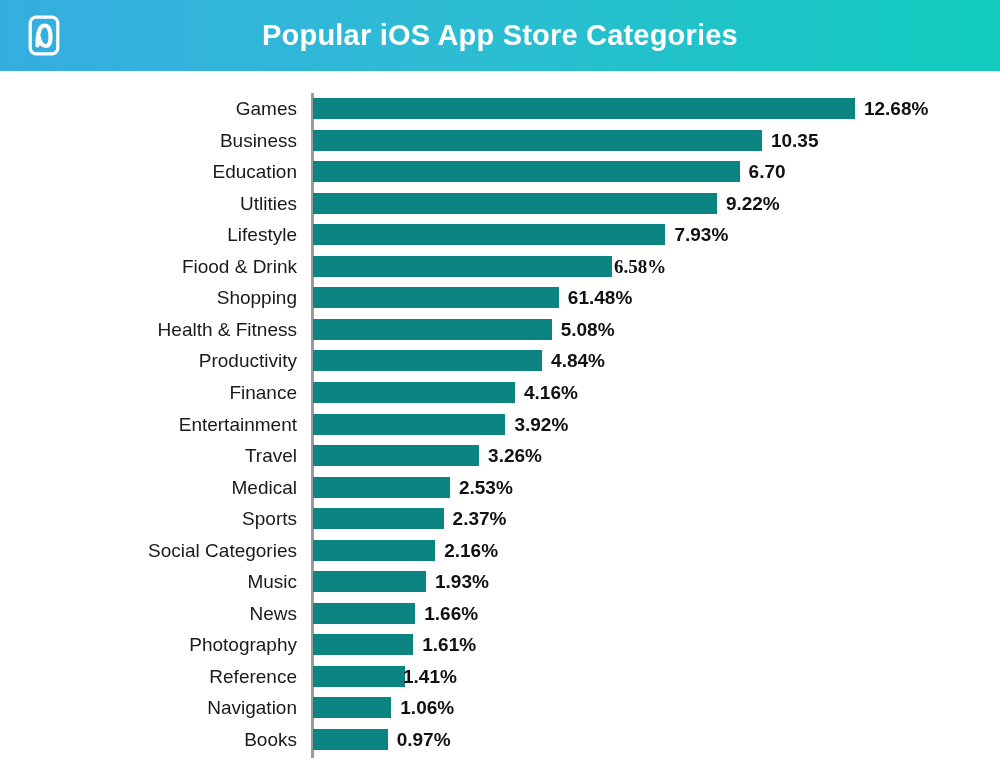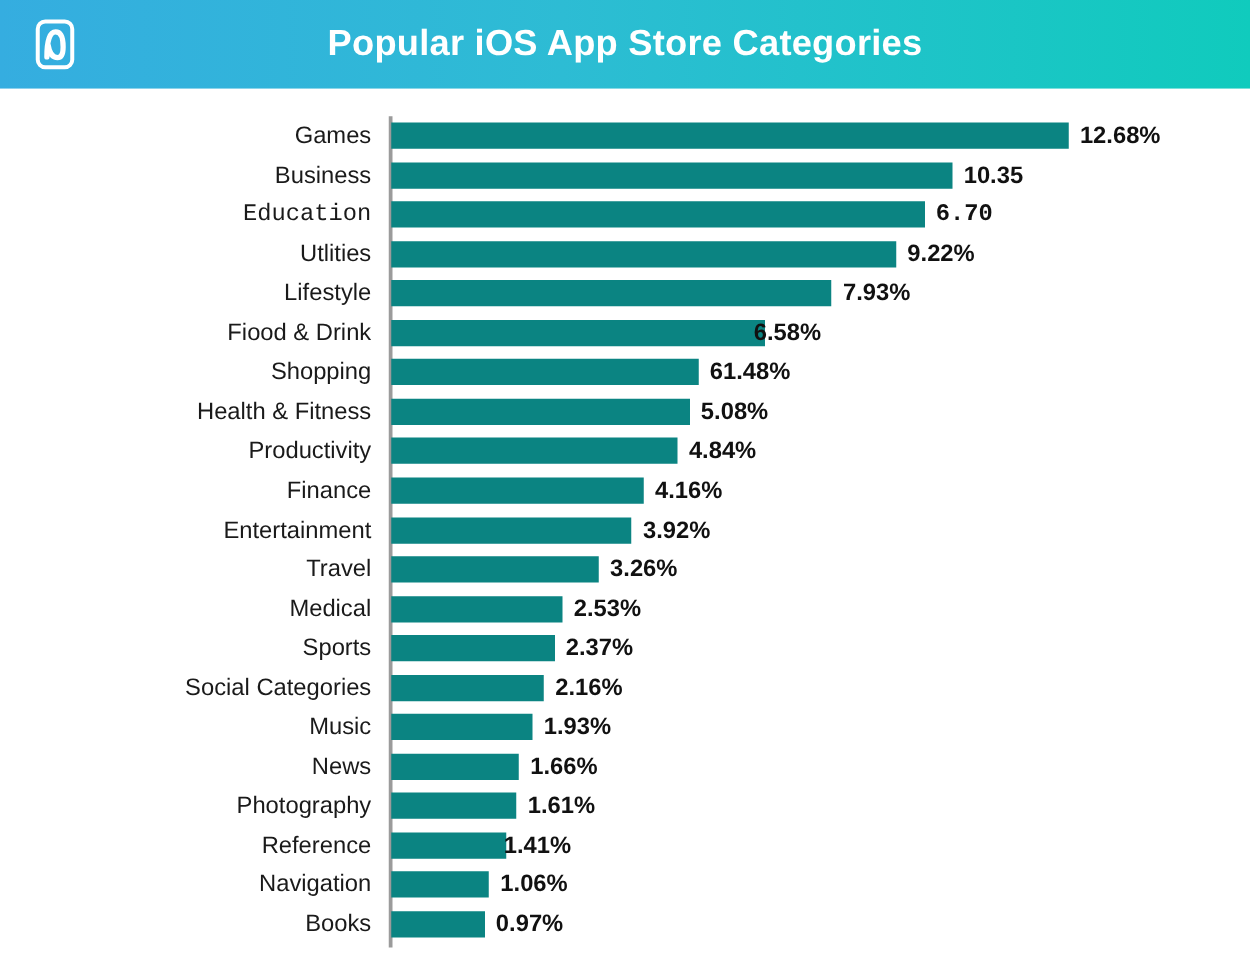--- a/index.html
+++ b/index.html
@@ -153,21 +153,21 @@
             <div class="value-label" style="left: 541.932px;">12.68%</div>
           </div>
         </div>
         <div class="row" style="top: 53.55px;">
           <div class="cat-label">Business</div>
           <div class="bar-wrap">
             <div class="bar" style="width: 448.965px; background: rgb(11, 132, 130);"></div>
             <div class="value-label" style="left: 448.965px;">10.35</div>
           </div>
         </div>
-        <div class="row" style="top: 85.1px; font-family: Liberation Mono, monospace;">
+        <div class="row" style="top: 85.1px;">
           <div class="cat-label">Education</div>
           <div class="bar-wrap">
             <div class="bar" style="width: 426.621px; background: rgb(11, 132, 130);"></div>
             <div class="value-label" style="left: 426.621px;">6.70</div>
           </div>
         </div>
         <div class="row" style="top: 116.65px;">
           <div class="cat-label">Utlities</div>
           <div class="bar-wrap">
             <div class="bar" style="width: 403.878px; background: rgb(11, 132, 130);"></div>
@@ -178,21 +178,21 @@
           <div class="cat-label">Lifestyle</div>
           <div class="bar-wrap">
             <div class="bar" style="width: 352.407px; background: rgb(11, 132, 130);"></div>
             <div class="value-label" style="left: 352.407px;">7.93%</div>
           </div>
         </div>
         <div class="row" style="top: 179.75px;">
           <div class="cat-label">Fiood &amp; Drink</div>
           <div class="bar-wrap">
             <div class="bar" style="width: 298.542px; background: rgb(11, 132, 130);"></div>
-            <div class="value-label" style="left: 281px;">6.58%</div>
+            <div class="value-label" style="left: 292px; font-family: Liberation Serif, serif;">6.58%</div>
           </div>
         </div>
         <div class="row" style="top: 211.3px;">
           <div class="cat-label">Shopping</div>
           <div class="bar-wrap">
             <div class="bar" style="width: 245.874px; background: rgb(11, 132, 130);"></div>
             <div class="value-label" style="left: 245.874px;">61.48%</div>
           </div>
         </div>
         <div class="row" style="top: 242.85px;">

